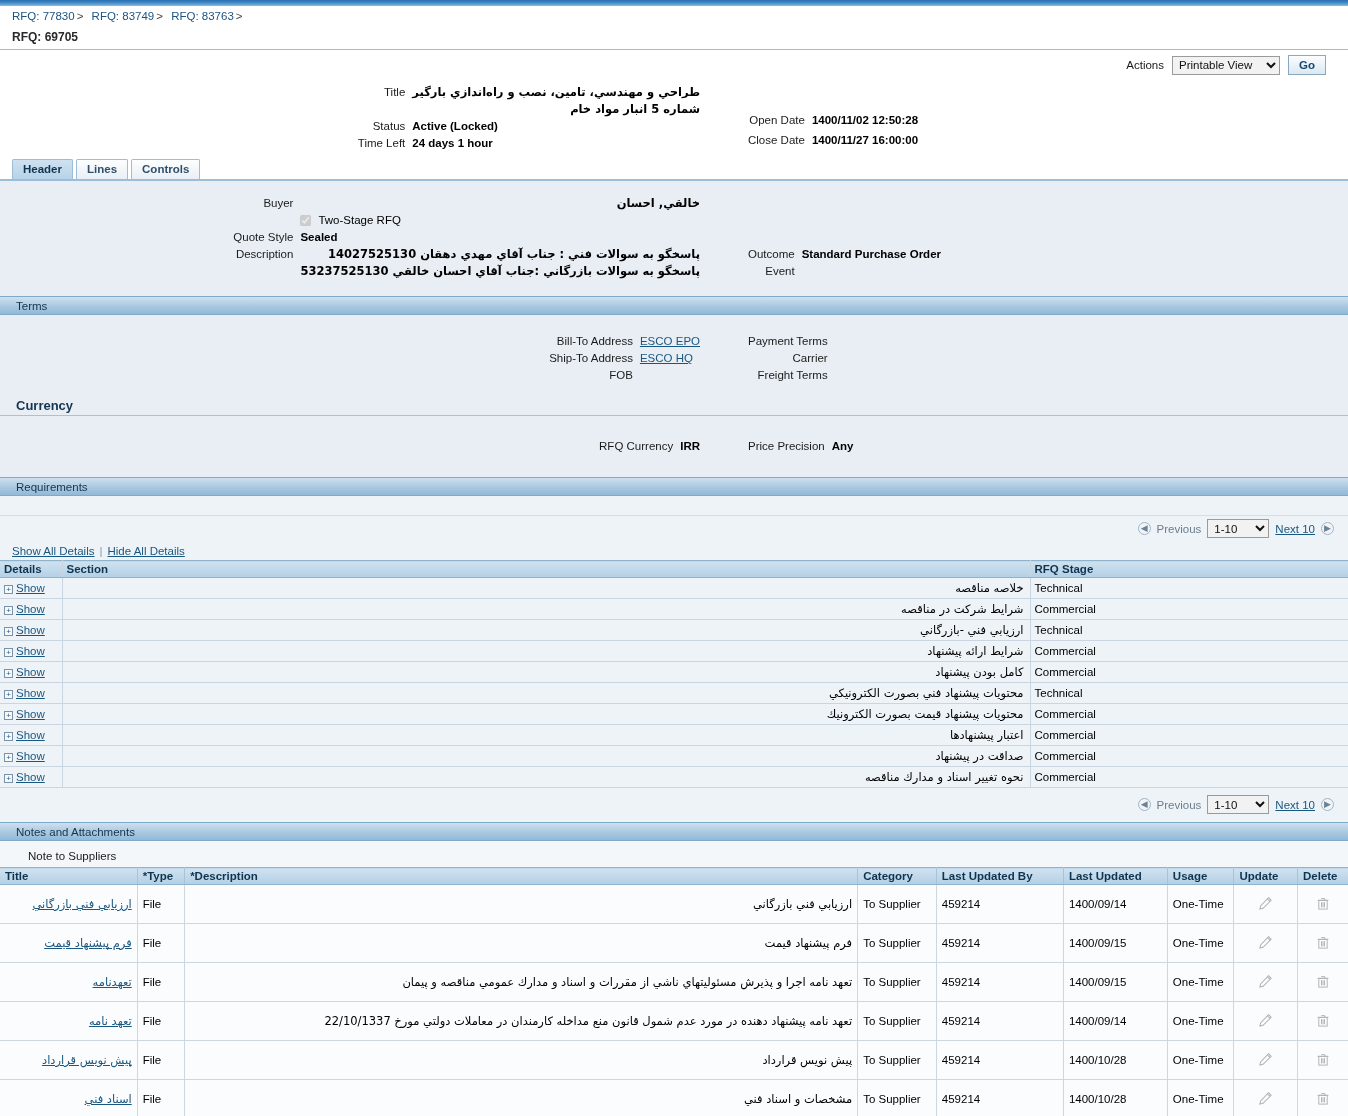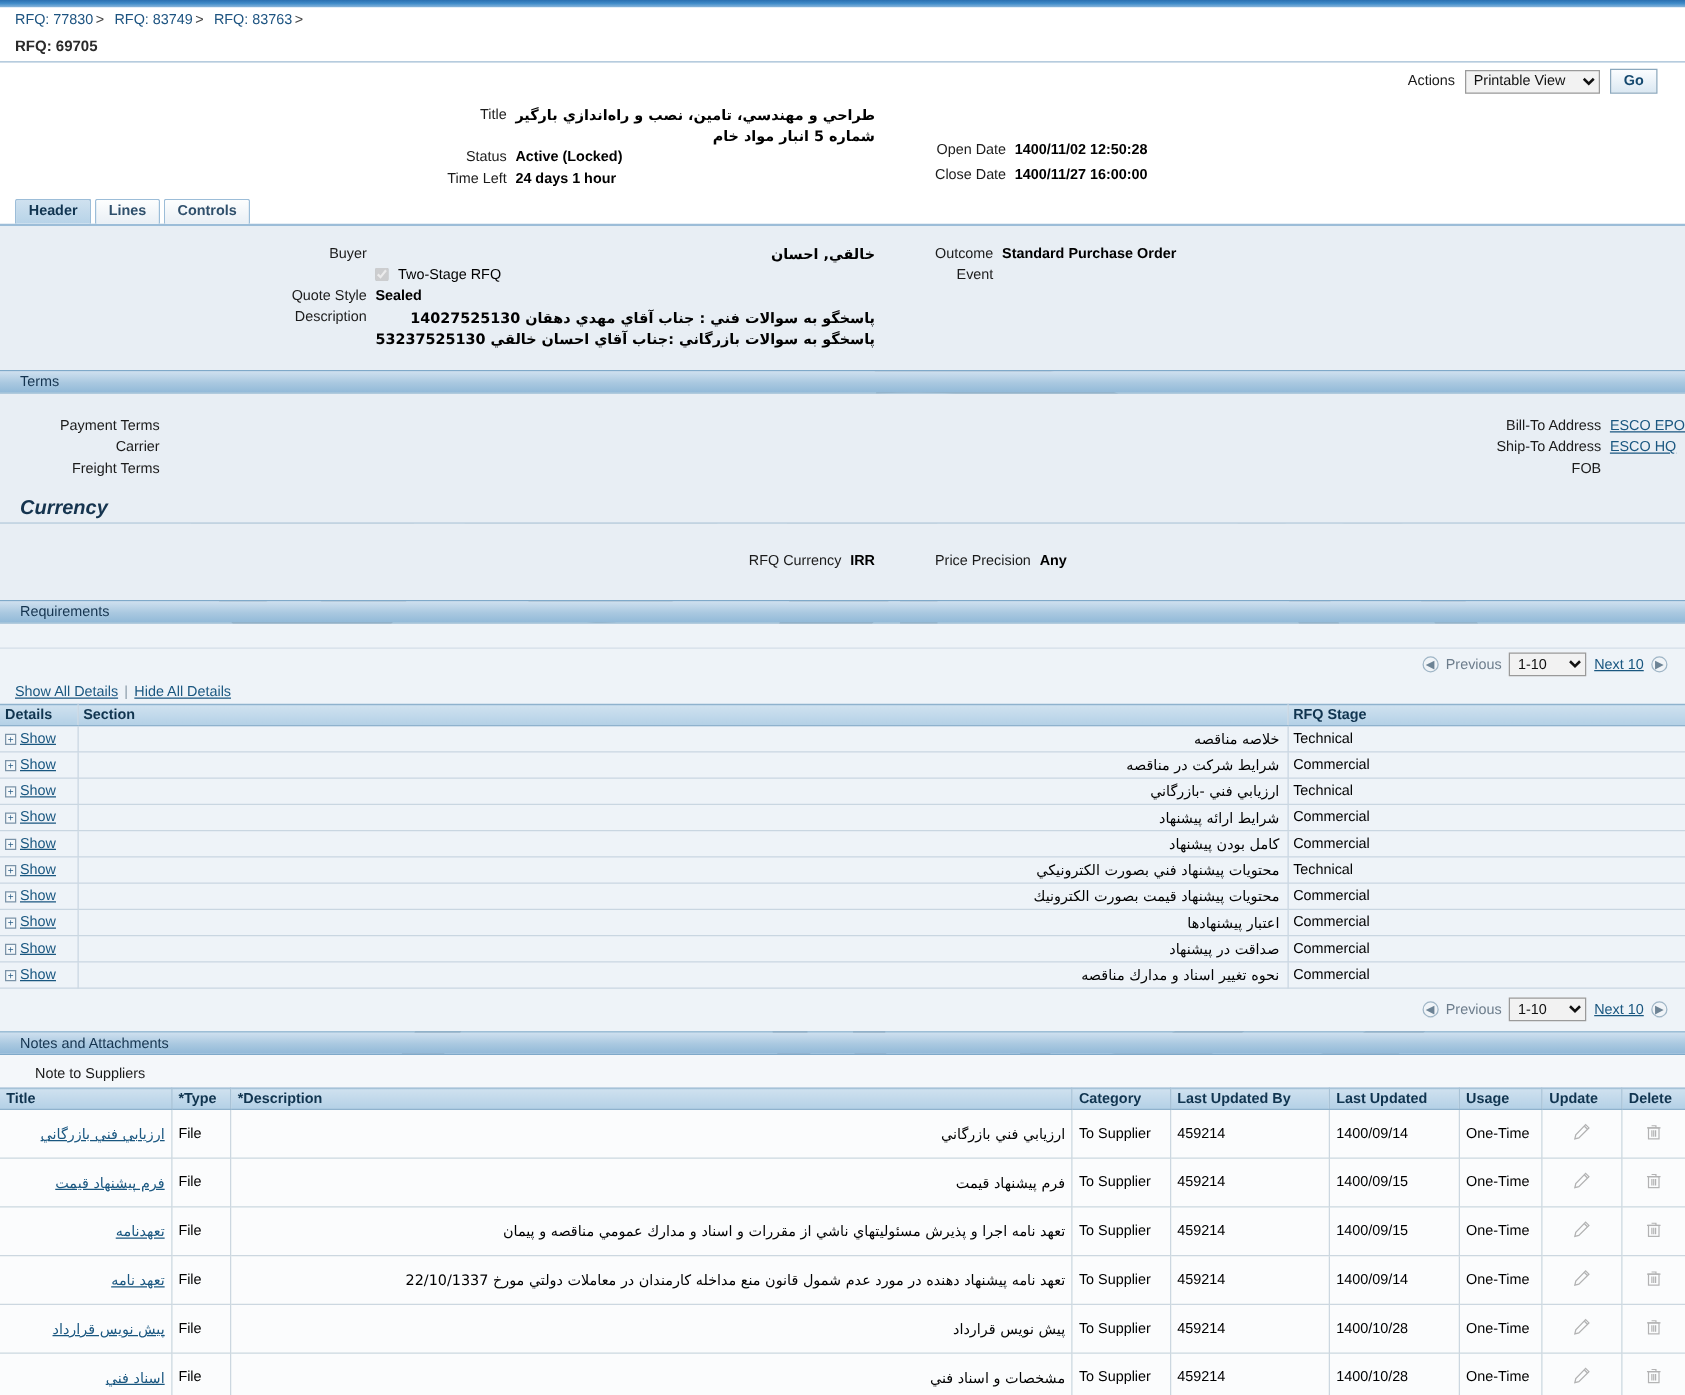--- a/index.html
+++ b/index.html
@@ -141,27 +141,26 @@
     background: linear-gradient(to bottom,#cfe0ef 0%,#a9c8e0 55%,#92b9d8 100%);
     border-top: 1px solid #7fa9c9;
     border-bottom: 1px solid #7fa9c9;
     font-size: 11.5px;
     font-weight: normal;
     color: #15344f;
     padding: 3px 0 3px 16px;
     height: 19px;
   }
   .subhead {
-    font-size: 16px;
+    font-size: 13px;
     font-weight: bold;
     color: #15344f;
     padding: 2px 0 2px 16px;
     border-bottom: 1px solid #a9c2d6;
     background: #e8eef4;
-    font-style: italic;
   }
 
   
   #requirements-body { background: #eef3f8; }
   .pager {
     display: flex;
     justify-content: flex-end;
     align-items: center;
     gap: 6px;
     font-size: 11.5px;
@@ -399,21 +398,21 @@
       </div>
     </div>
 
     <div id="tabs">
       <div class="tab active">Header</div>
       <div class="tab">Lines</div>
       <div class="tab">Controls</div>
     </div>
 
     <div class="panel" style="padding:14px 0 16px 0;">
-      <div style="display:flex;">
+      <div style="display:flex;align-items:flex-end;">
         <div style="width:700px;display:flex;justify-content:flex-end;">
           <div class="kv">
             <div class="kv-row">
               <div class="kv-lab">Buyer</div>
               <div class="kv-val rtl">خالقي, احسان</div>
             </div>
             <div class="kv-row">
               <div class="kv-lab"></div>
               <div class="kv-val" style="font-weight:normal;">
                 <input type="checkbox" checked="" disabled="" style="vertical-align: -2px; margin: 0px 4px 0px 0px; width: 11px; height: 11px;">
@@ -445,52 +444,52 @@
               <div class="kv-val"></div>
             </div>
           </div>
         </div>
       </div>
     </div>
 
     <div class="bandhead">Terms</div>
     <div class="panel" style="padding:18px 0 12px 0;">
       <div style="display:flex;">
-        <div style="flex:1;padding-left:48px;">
-          <div class="kv">
-            <div class="kv-row">
-              <div class="kv-lab">Payment Terms</div>
-              <div class="kv-val"></div>
-            </div>
-            <div class="kv-row">
-              <div class="kv-lab">Carrier</div>
-              <div class="kv-val"></div>
-            </div>
-            <div class="kv-row">
-              <div class="kv-lab">Freight Terms</div>
-              <div class="kv-val"></div>
-            </div>
-          </div>
-        </div>
         <div style="width:700px;display:flex;justify-content:flex-end;">
           <div class="kv">
             <div class="kv-row">
               <div class="kv-lab">Bill-To Address</div>
               <div class="kv-val" style="font-weight:normal">
                 <a href="#" class="showlink">ESCO EPO</a>
               </div>
             </div>
             <div class="kv-row">
               <div class="kv-lab">Ship-To Address</div>
               <div class="kv-val" style="font-weight:normal">
                 <a href="#" class="showlink">ESCO HQ</a>
               </div>
             </div>
             <div class="kv-row">
               <div class="kv-lab">FOB</div>
+              <div class="kv-val"></div>
+            </div>
+          </div>
+        </div>
+        <div style="flex:1;padding-left:48px;">
+          <div class="kv">
+            <div class="kv-row">
+              <div class="kv-lab">Payment Terms</div>
+              <div class="kv-val"></div>
+            </div>
+            <div class="kv-row">
+              <div class="kv-lab">Carrier</div>
+              <div class="kv-val"></div>
+            </div>
+            <div class="kv-row">
+              <div class="kv-lab">Freight Terms</div>
               <div class="kv-val"></div>
             </div>
           </div>
         </div>
       </div>
     </div>
 
     <div class="subhead">Currency</div>
     <div class="panel" style="padding:22px 0 22px 0;">
       <div style="display:flex;">

